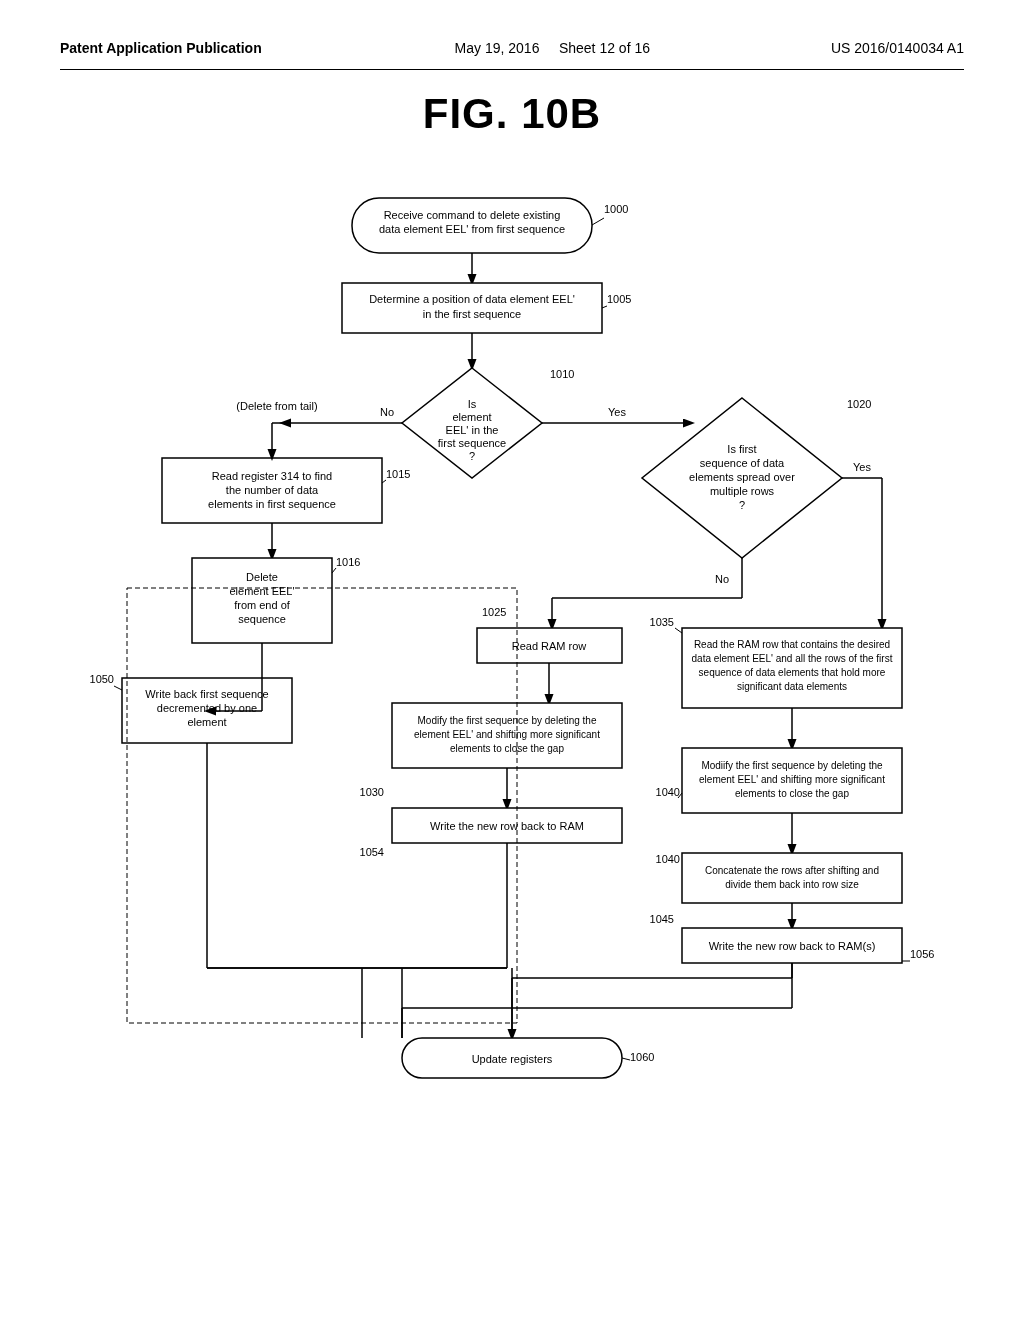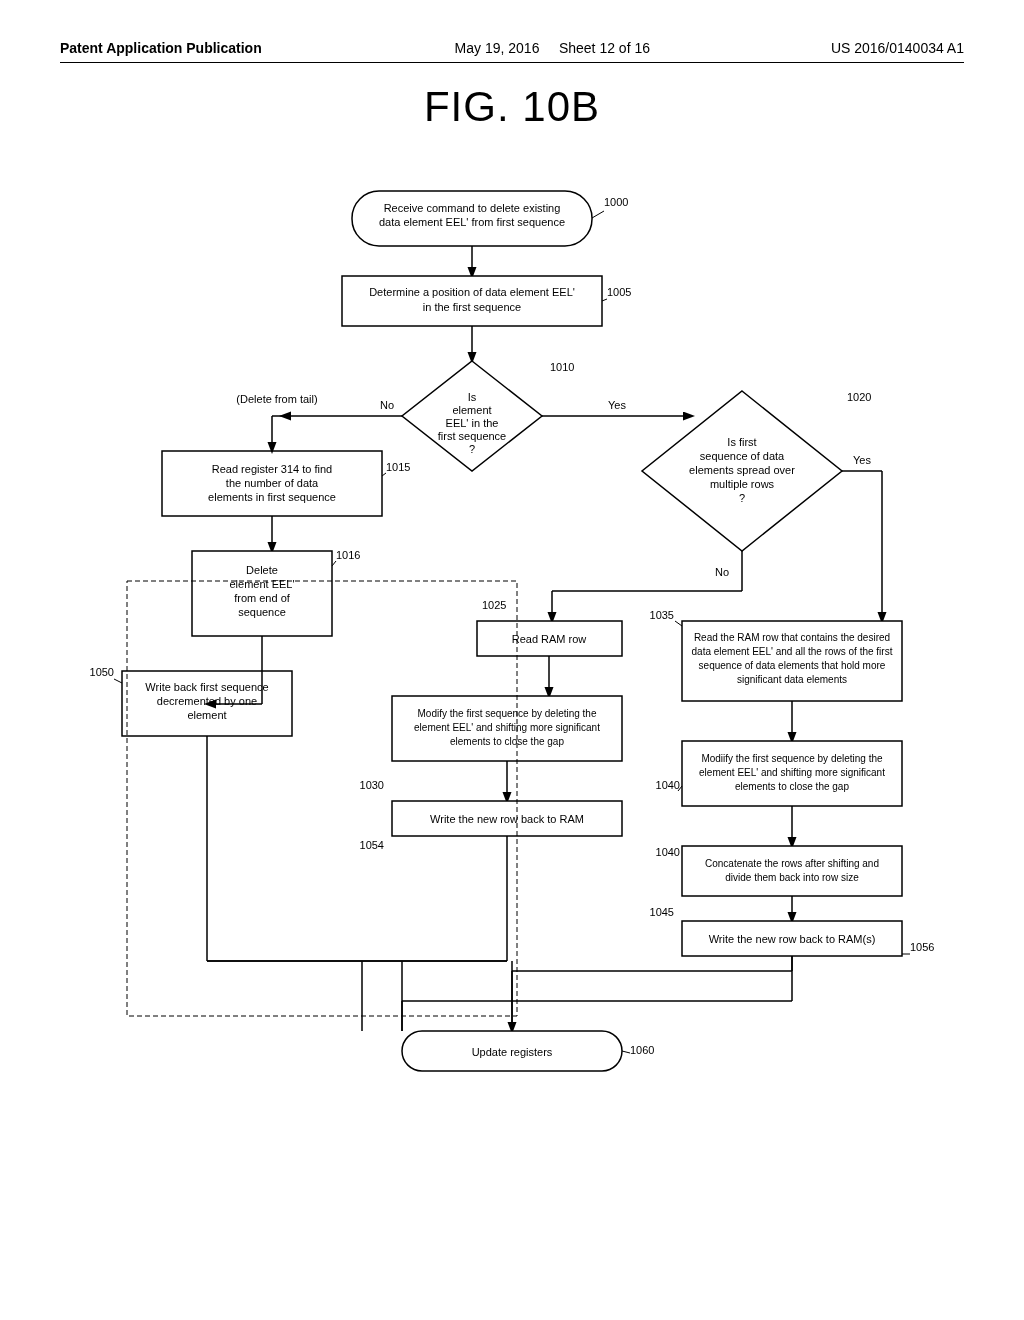--- a/index.html
+++ b/index.html
@@ -16,21 +16,21 @@
       min-height: 1320px;
       background: #fff;
       padding: 40px 60px;
       position: relative;
     }
     .header {
       display: flex;
       justify-content: space-between;
       align-items: flex-start;
       border-bottom: 1px solid #000;
-      padding-bottom: 6px;
+      padding-bottom: 13px;
       margin-bottom: 20px;
     }
     .header-left {
       font-size: 14px;
       font-weight: bold;
       font-family: Arial, sans-serif;
     }
     .header-center {
       font-size: 14px;
       font-family: Arial, sans-serif;
@@ -44,21 +44,21 @@
       margin-left: 12px;
     }
     .diagram-area {
       position: relative;
       width: 100%;
       margin-top: 10px;
     }
     .fig-title {
       text-align: center;
       font-size: 42px;
-      font-weight: normal;
+      font-weight: bold;
       font-family: Arial, sans-serif;
       margin-bottom: 30px;
       letter-spacing: 1px;
     }
     svg {
       display: block;
       margin: 0 auto;
     }
     
     .flow-text {

